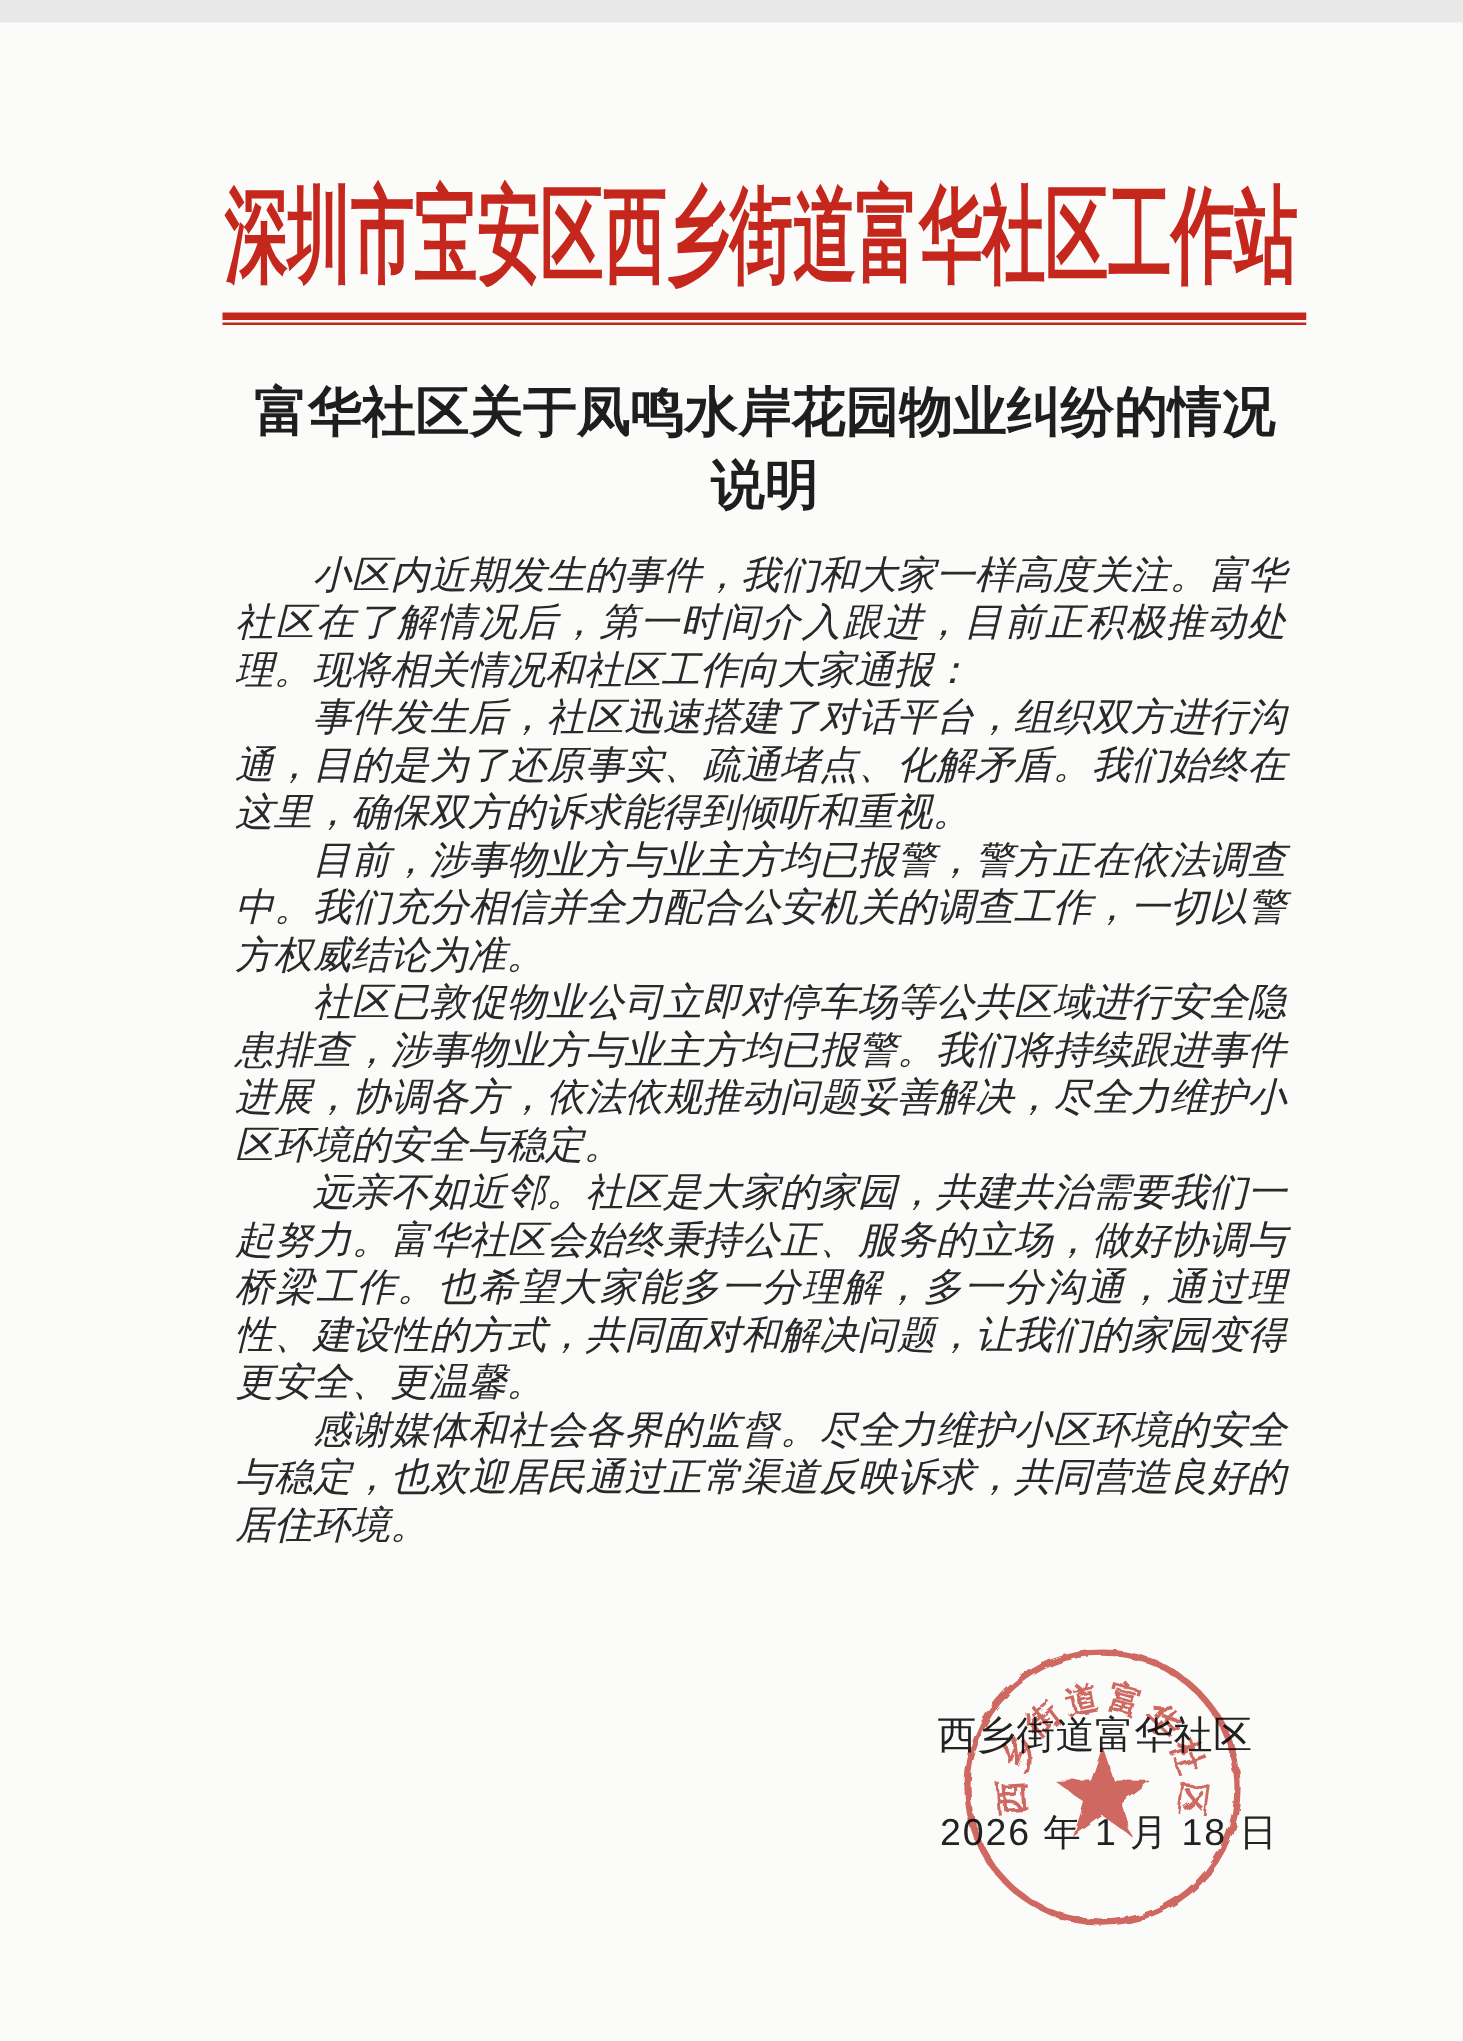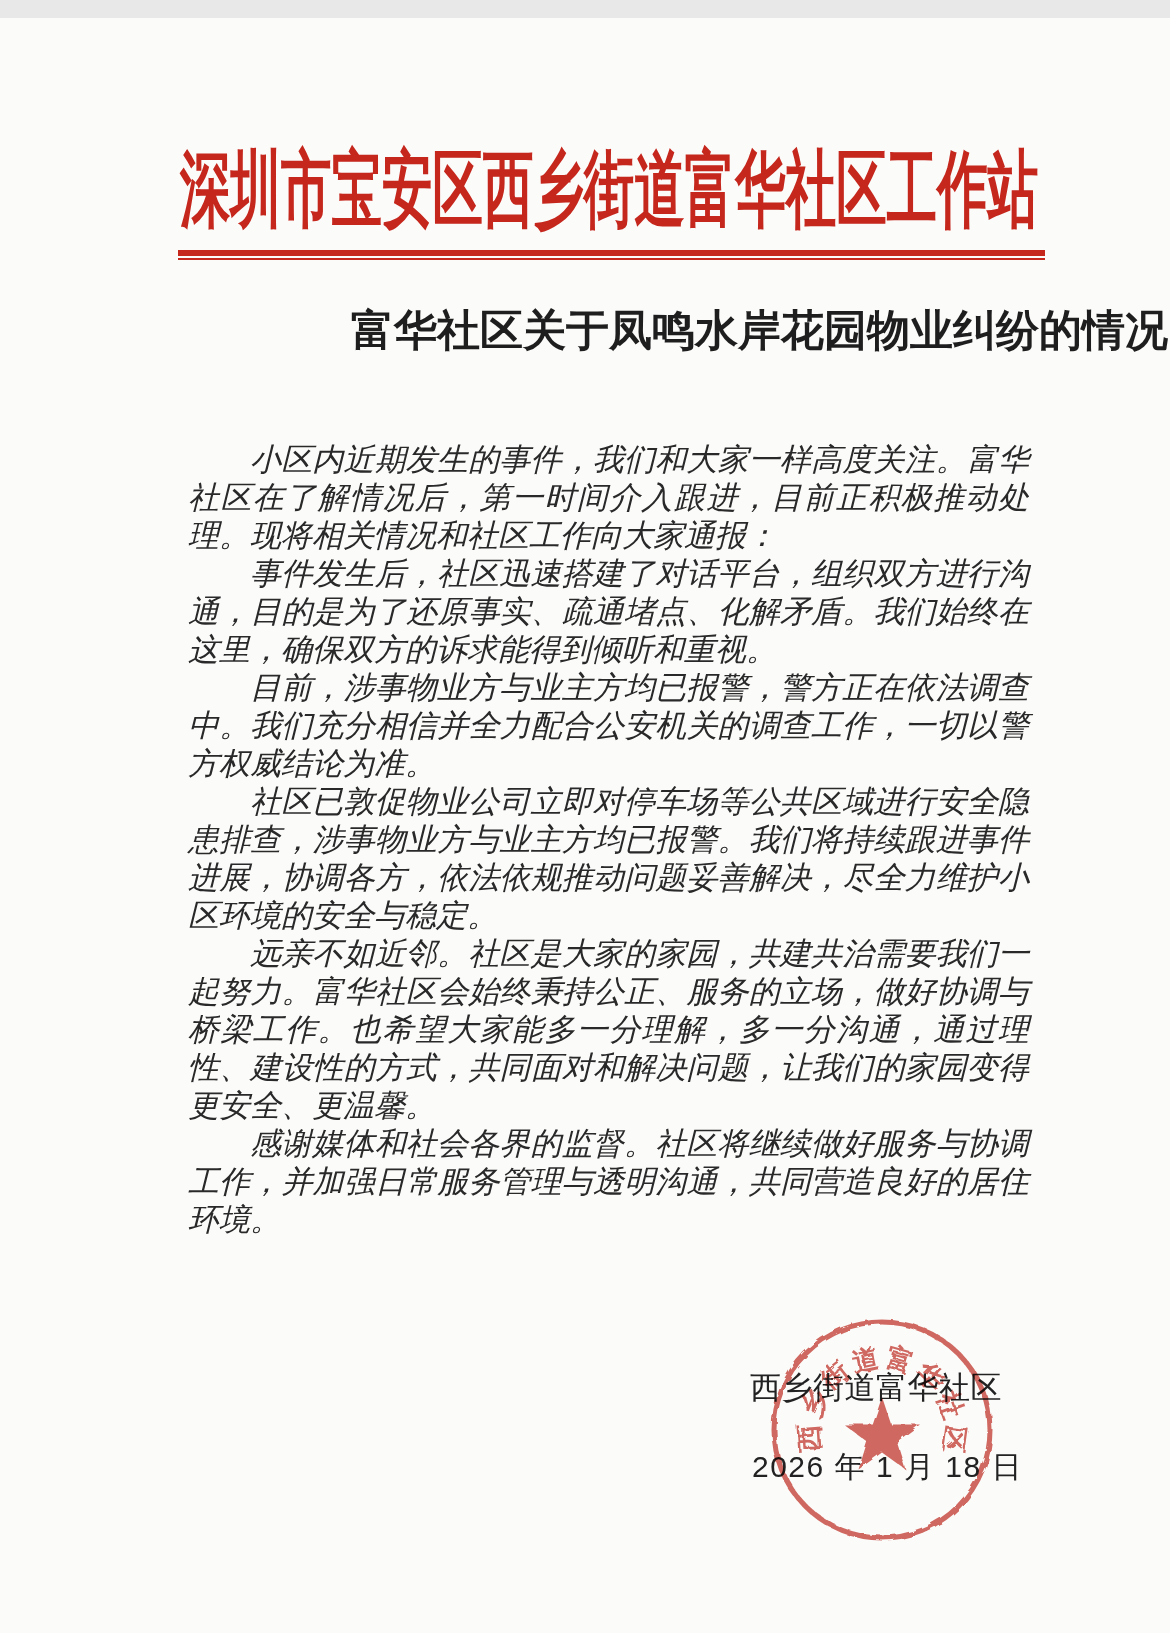--- a/index.html
+++ b/index.html
@@ -40,21 +40,21 @@
     width: 867px;
     height: 10px;
     border-top: 6px solid var(--red);
     border-bottom: 2px solid var(--red);
   }
   .doc-title {
     position: absolute;
     left: 56px;
     top: 284px;
     width: 1112px;
-    text-align: right;
+    text-align: center;
     font-size: 43px;
     font-weight: 700;
     line-height: 58px;
     color: #1e1e1e;
   }
   .body-text {
     position: absolute;
     left: 188px;
     top: 423px;
     width: 841px;
@@ -107,29 +107,30 @@
 <body>
 
 <div class="page">
 
   <div class="letterhead">深圳市宝安区西乡街道富华社区工作站</div>
 
   <div class="letterhead-rule"></div>
 
   <div class="doc-title">
     <div>富华社区关于凤鸣水岸花园物业纠纷的情况</div>
+    <div>说明</div>
   </div>
 
   <div class="body-text">
     <p>小区内近期发生的事件，我们和大家一样高度关注。富华社区在了解情况后，第一时间介入跟进，目前正积极推动处理。现将相关情况和社区工作向大家通报：</p>
     <p>事件发生后，社区迅速搭建了对话平台，组织双方进行沟通，目的是为了还原事实、疏通堵点、化解矛盾。我们始终在这里，确保双方的诉求能得到倾听和重视。</p>
     <p>目前，涉事物业方与业主方均已报警，警方正在依法调查中。我们充分相信并全力配合公安机关的调查工作，一切以警方权威结论为准。</p>
     <p>社区已敦促物业公司立即对停车场等公共区域进行安全隐患排查，涉事物业方与业主方均已报警。我们将持续跟进事件进展，协调各方，依法依规推动问题妥善解决，尽全力维护小区环境的安全与稳定。</p>
     <p>远亲不如近邻。社区是大家的家园，共建共治需要我们一起努力。富华社区会始终秉持公正、服务的立场，做好协调与桥梁工作。也希望大家能多一分理解，多一分沟通，通过理性、建设性的方式，共同面对和解决问题，让我们的家园变得更安全、更温馨。</p>
-    <p>感谢媒体和社会各界的监督。社区将继续做好服务与协调工作，并加强日常服务管理与透明沟通，共同营造良好的居住环境。</p>
+    <p>感谢媒体和社会各界的监督。尽全力维护小区环境的安全与稳定，也欢迎居民通过正常渠道反映诉求，共同营造良好的居住环境。</p>
   </div>
 
   <div class="signoff-org">西乡街道富华社区</div>
 
   <div class="signoff-date">2026 年 1 月 18 日</div>
 
   <svg class="seal" viewBox="0 0 240 240">
     <defs>
       <filter id="roughen" x="-10%" y="-10%" width="120%" height="120%">
         <feTurbulence type="fractalNoise" baseFrequency="0.09" numOctaves="2" result="n"></feTurbulence>

